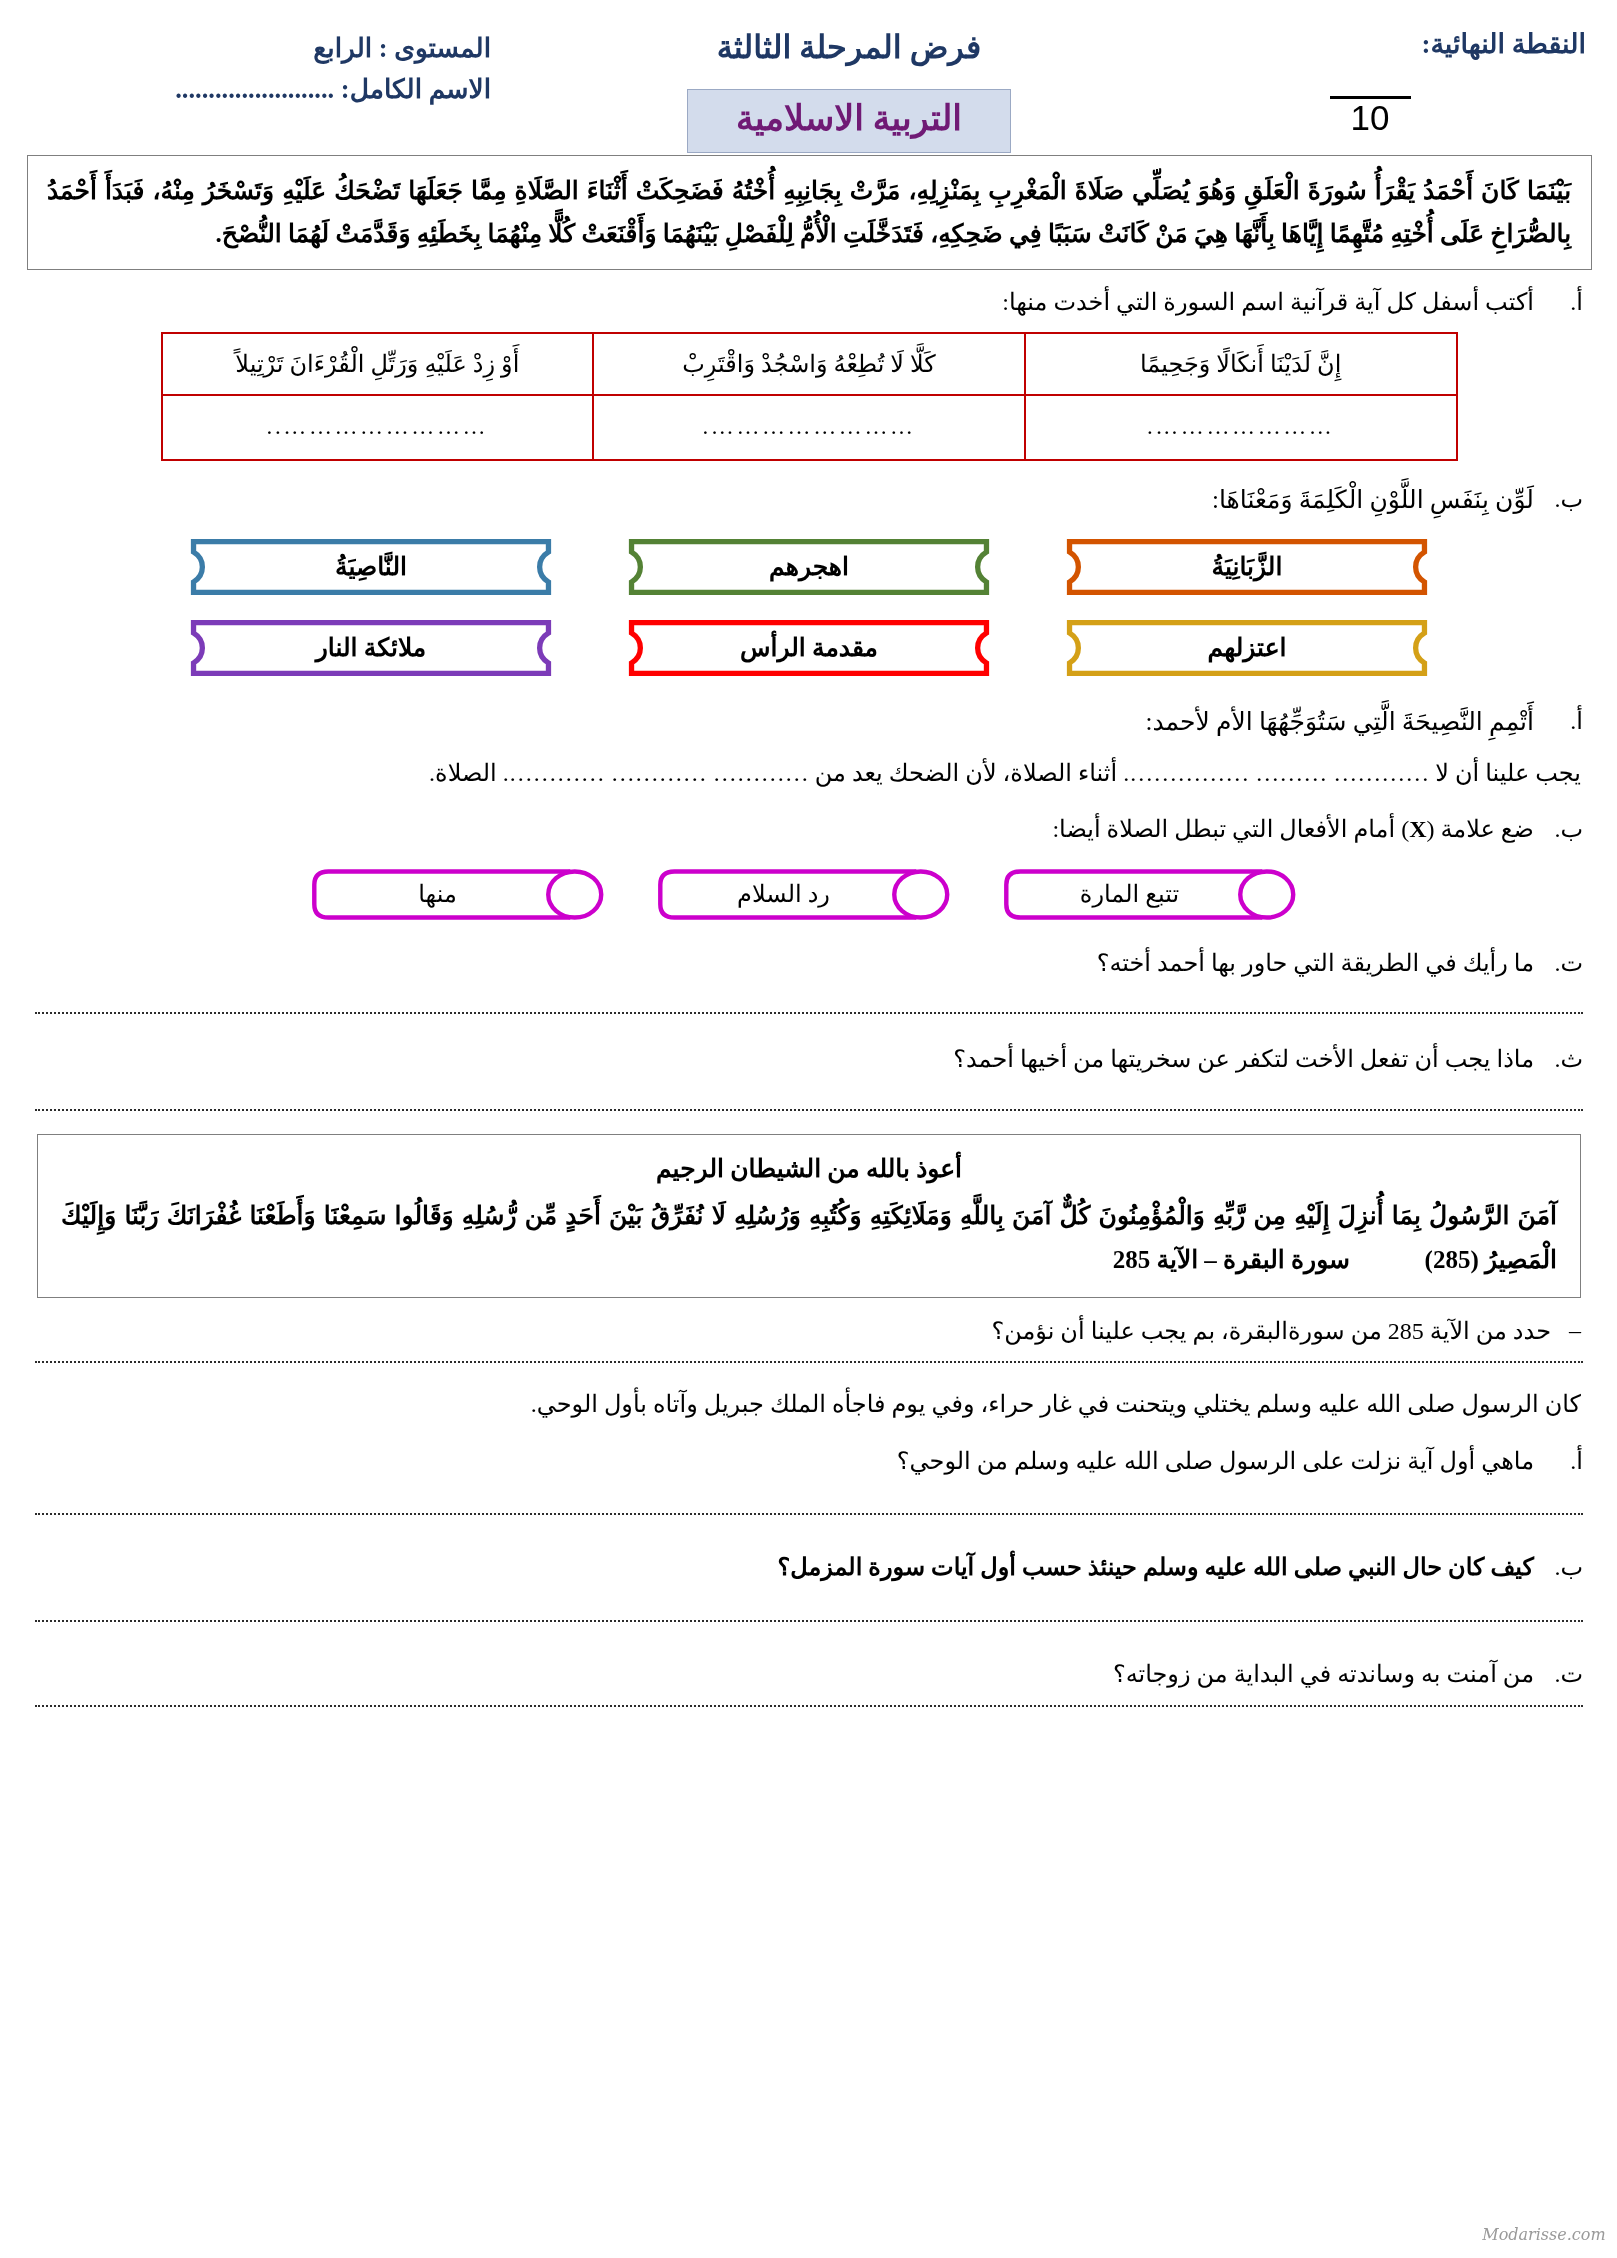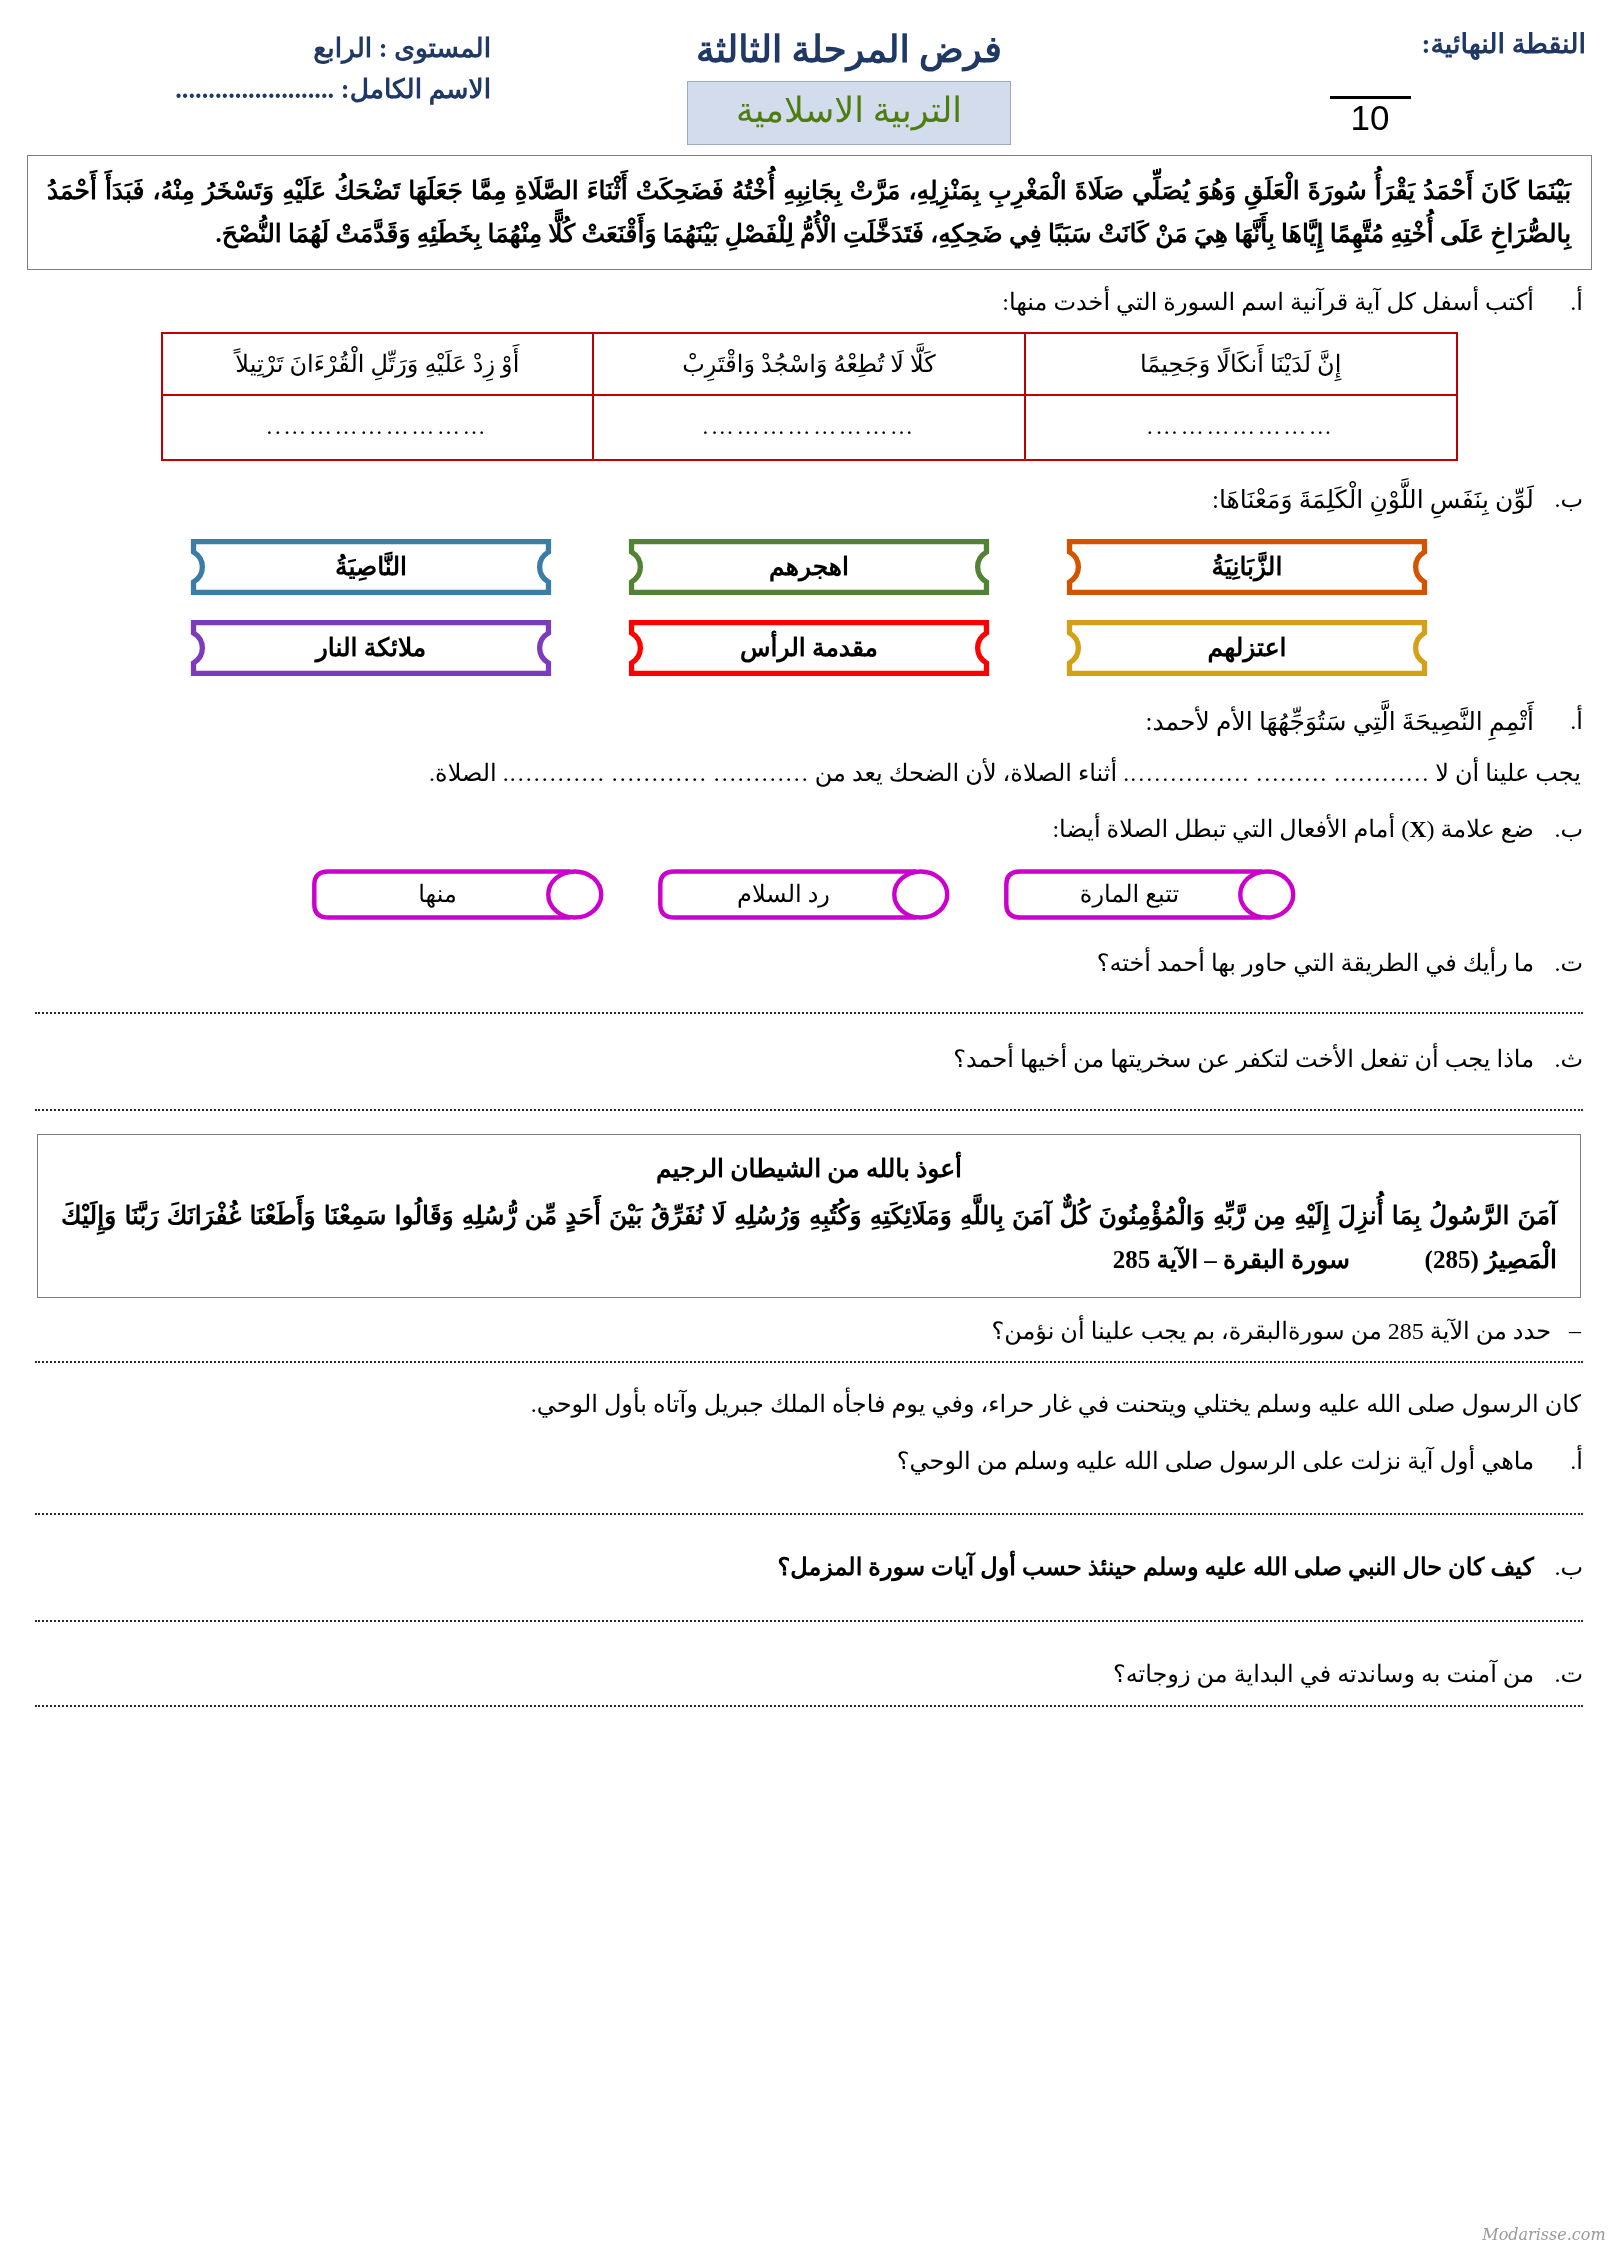--- a/index.html
+++ b/index.html
@@ -45,29 +45,29 @@
   }
   .hdr-right div { white-space: nowrap; }
   .hdr-center {
     text-align: center;
     flex: 1;
     padding-top: 5.3px;
   }
   .hdr-center .line1 {
     color: #1F3864;
     font-weight: bold;
-    font-size: 37px;
-    margin-bottom: 10px;
+    font-size: 32px;
+    margin-bottom: 23px;
   }
   .title-box {
     display: inline-block;
     background: #D3DCEC;
     border: 0.9px solid #9BA9C4;
-    color: #4d7c0f;
-    font-weight: normal;
+    color: #701a75;
+    font-weight: bold;
     font-size: 35px;
     padding: 7px 48px 10.6px 48px;
     line-height: 1.25;
     text-align: center;
   }
   .hdr-left {
     text-align: center;
     min-width: 379px;
     padding-top: 5.3px;
     position: relative;

